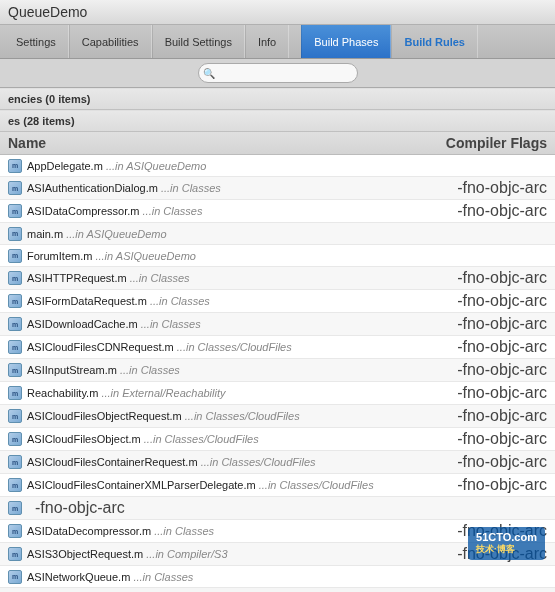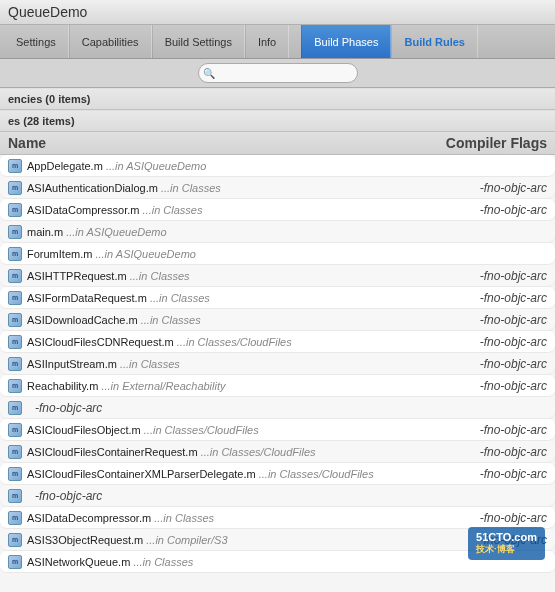--- a/index.html
+++ b/index.html
@@ -114,21 +114,20 @@
       color: #444;
     }
 
     .file-row {
       display: flex;
       align-items: center;
       padding: 2px 8px;
       border-bottom: 1px solid #e8e8e8;
       background: white;
       min-height: 22px;
-      border-radius: 7px;
     }
     .file-row:nth-child(even) {
       background: #f7f7f7;
     }
     .file-icon {
       width: 14px;
       height: 14px;
       background: linear-gradient(135deg, #b0cce8, #7aaad4);
       border: 1px solid #6090b0;
       border-radius: 2px;
@@ -147,25 +146,24 @@
       flex: 1;
       white-space: nowrap;
       overflow: hidden;
       text-overflow: ellipsis;
     }
     .file-name .location {
       color: #888;
       font-style: italic;
     }
     .compiler-flag {
-      font-size: 12px;
+      font-size: 16px;
       color: #444;
       white-space: nowrap;
       margin-left: 8px;
-      font-style: italic;
     }
 
     
     .watermark {
       position: fixed;
       bottom: 32px;
       right: 10px;
       background: rgba(0,80,160,0.75);
       color: white;
       padding: 4px 8px;
@@ -280,20 +278,21 @@
         <span class="file-name">ASIInputStream.m <span class="location">...in Classes</span></span>
         <span class="compiler-flag">-fno-objc-arc</span>
       </div>
       <div class="file-row">
         <div class="file-icon">m</div>
         <span class="file-name">Reachability.m <span class="location">...in External/Reachability</span></span>
         <span class="compiler-flag">-fno-objc-arc</span>
       </div>
       <div class="file-row">
         <div class="file-icon">m</div>
+        <span class="file-name">ASICloudFilesObjectRequest.m <span class="location">...in Classes/CloudFiles</span></span>
         <span class="compiler-flag">-fno-objc-arc</span>
       </div>
       <div class="file-row">
         <div class="file-icon">m</div>
         <span class="file-name">ASICloudFilesObject.m <span class="location">...in Classes/CloudFiles</span></span>
         <span class="compiler-flag">-fno-objc-arc</span>
       </div>
       <div class="file-row">
         <div class="file-icon">m</div>
         <span class="file-name">ASICloudFilesContainerRequest.m <span class="location">...in Classes/CloudFiles</span></span>

